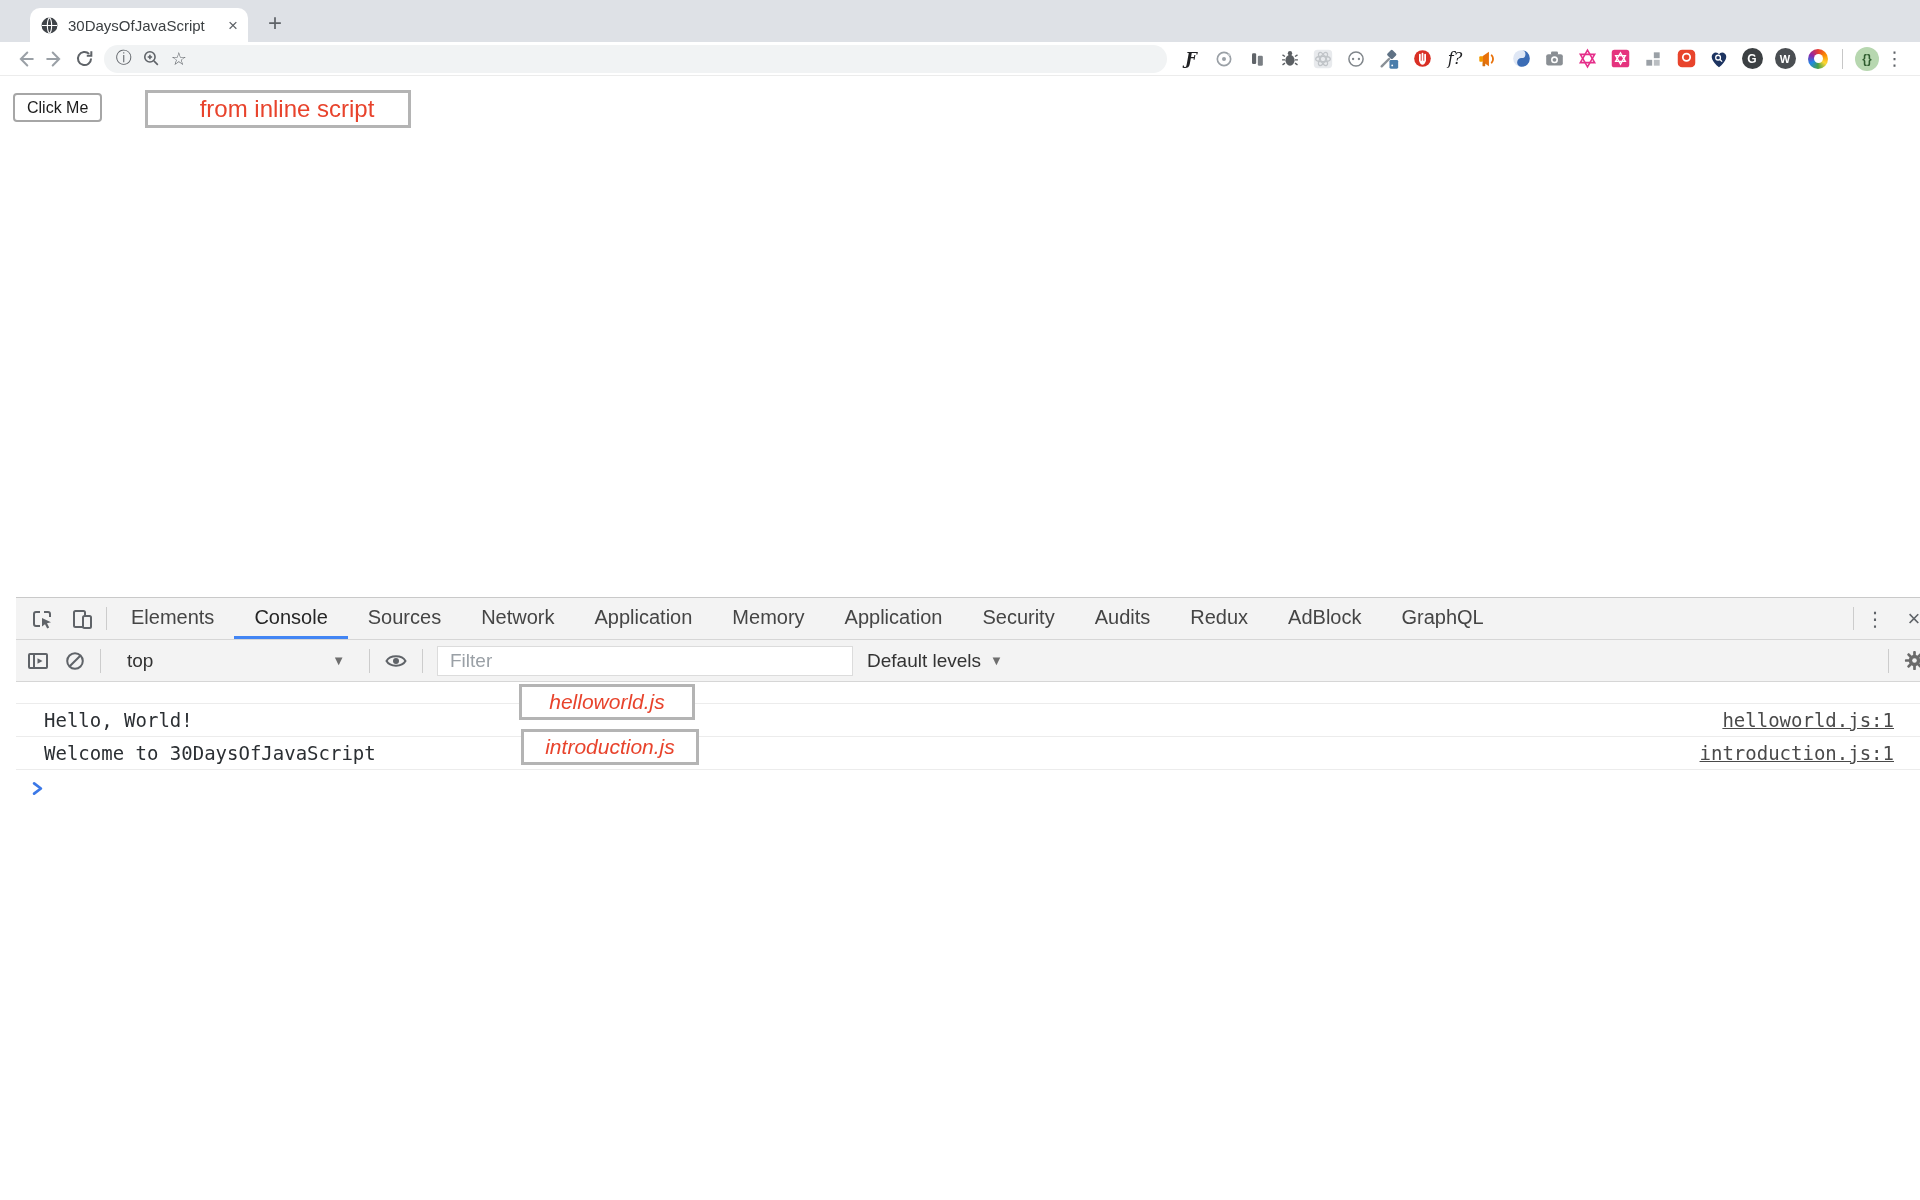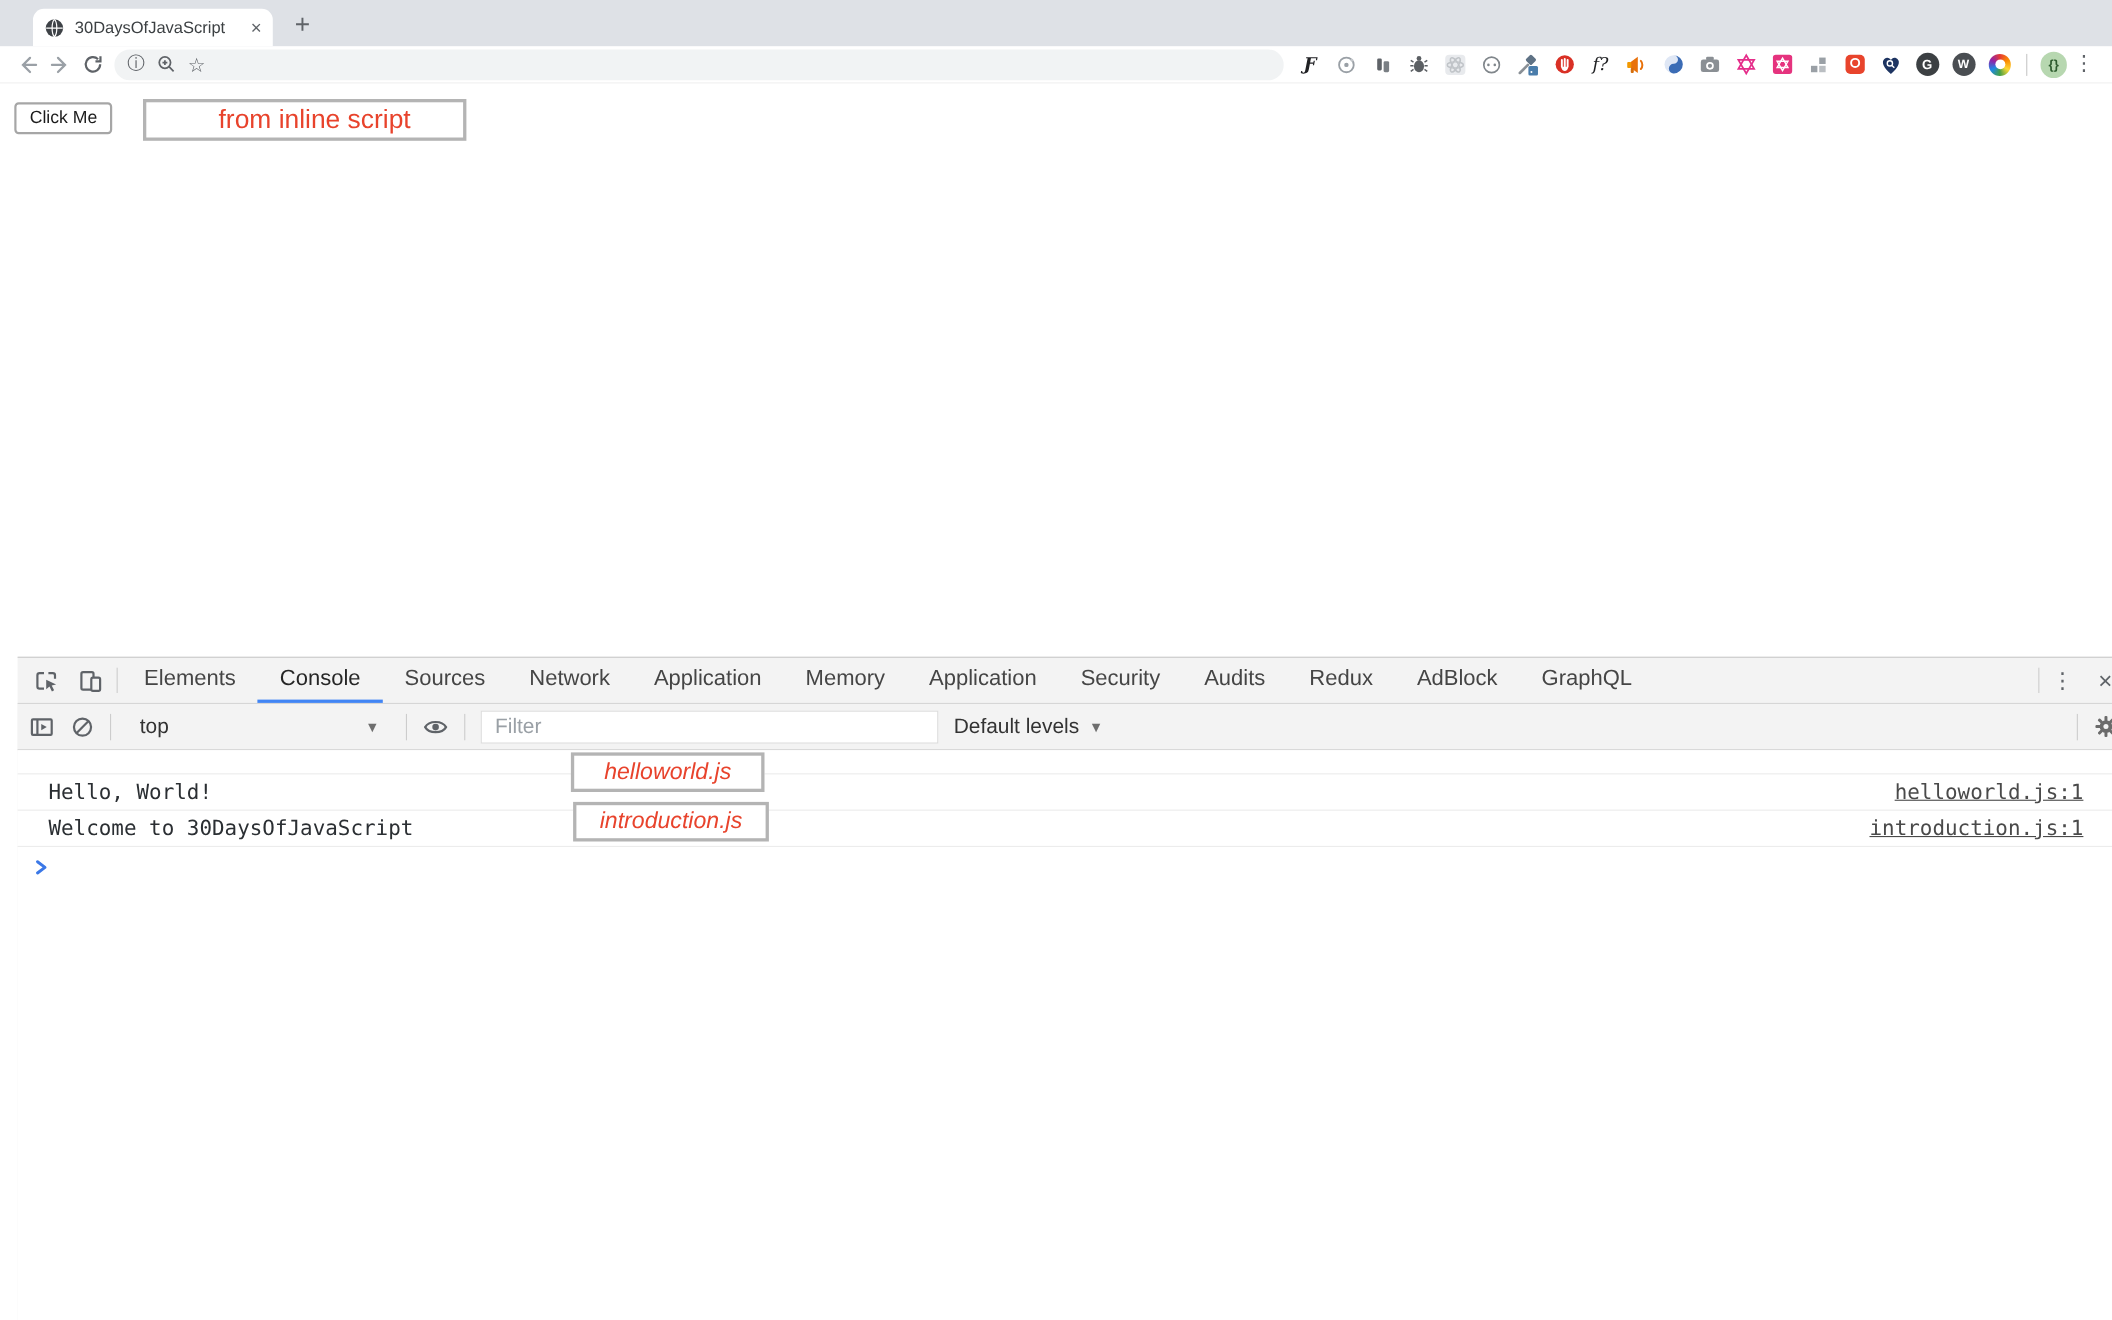--- a/index.html
+++ b/index.html
@@ -50,21 +50,21 @@
   .vsep { width:1px; height:20px; background:#c7c7c7; margin:0 3px; }
   .kebab { font-size:19px; color:#5f6368; line-height:1; padding:0 6px; }
   
   .page { position:relative; height:521px; background:#fff; }
   .click-btn {
     position:absolute; left:13px; top:17px; height:29px; padding:0 12px;
     background:#fff; border:2px solid #a6a6a6; border-radius:4px;
     font-size:16px; color:#1b1b1b; font-family:"Liberation Sans", sans-serif;
   }
   .inline-box {
-    position:absolute; left:130px; top:14px; width:294px; height:38px;
+    position:absolute; left:145px; top:14px; width:266px; height:38px;
     border:3px solid #b4b4b4; background:#fff;
     display:flex; align-items:center; justify-content:center;
     color:#e8432c; font-size:24px;padding-left:18px;
   }
   
   .devtools {
     position:absolute; left:16px; top:597px; width:1920px; height:603px;
     background:#f3f3f3; border-top:1px solid #c9c9c9;
   }
   .dt-tabbar { height:42px; display:flex; align-items:stretch; border-bottom:1px solid #d6d6d6; padding-left:6px; }

